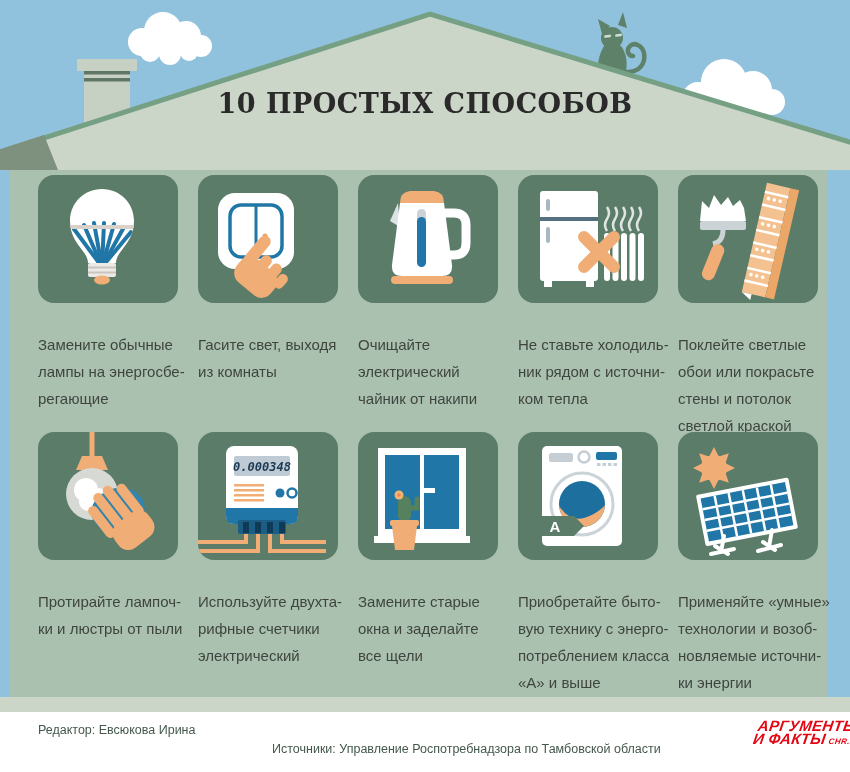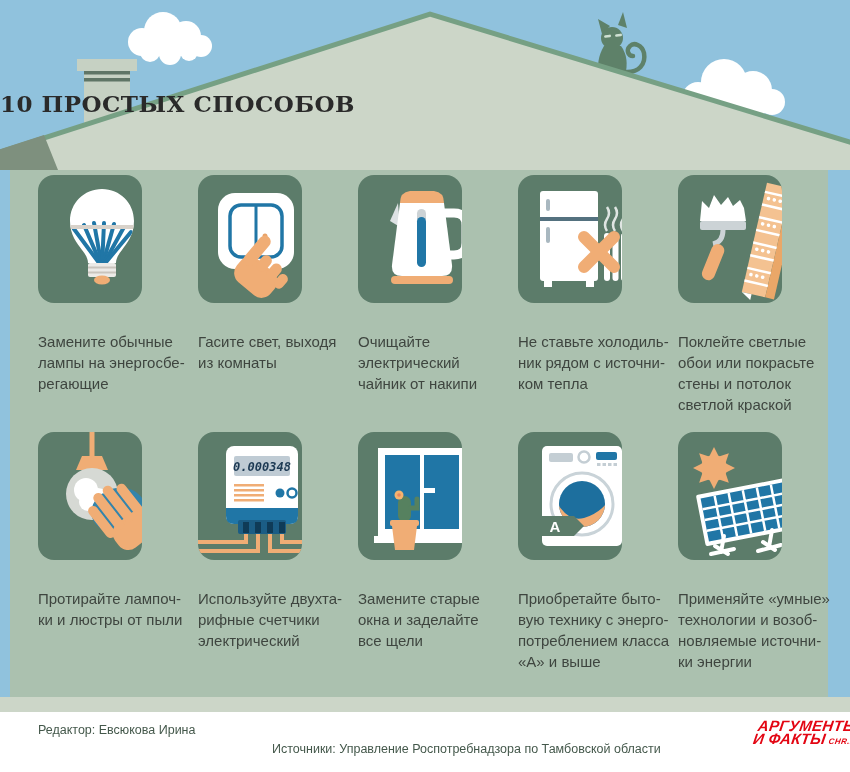--- a/index.html
+++ b/index.html
@@ -1,28 +1,28 @@
 <!DOCTYPE html>
 <html><head>
 <meta charset="utf-8">
 <style>
   html,body{margin:0;padding:0;}
   .canvas{position:relative;width:850px;height:772px;overflow:hidden;
           background:#90c2dd;font-family:"Liberation Sans",sans-serif;}
   .wall{position:absolute;left:10px;top:166px;width:818px;height:531px;background:#abc1af;}
   .scene-svg{position:absolute;left:0;top:0;}
-  .title{position:absolute;left:0;top:84px;width:850px;
+  .title{position:absolute;left:0;top:84px;width:850px;text-align:center;
          font-family:"DejaVu Serif",serif;font-weight:bold;color:#2a2a2a;
-         font-size:23px;line-height:40px;letter-spacing:0.5px;z-index:3;}
+         font-size:27px;line-height:40px;letter-spacing:0.5px;z-index:3;}
   .grid{position:absolute;left:38px;top:175px;width:768px;z-index:3;
         display:grid;grid-template-columns:repeat(5,128px);column-gap:32px;
         grid-template-rows:128px 129px 128px auto;}
-  .tile{width:104px;height:128px;background:#5c7c6a;border-radius:16px;overflow:hidden;}
+  .tile{width:140px;height:128px;background:#5c7c6a;border-radius:16px;overflow:hidden;}
   .tile svg{display:block;}
-  .caption{width:152px;padding-top:28px;font-size:15px;line-height:21px;color:#3e453f;
+  .caption{width:152px;padding-top:28px;font-size:15px;line-height:27px;color:#3e453f;
            white-space:pre-line;}
   .footer-strip{position:absolute;left:0;top:697px;width:850px;height:15px;background:#ccd6c8;}
   .footer{position:absolute;left:0;top:712px;width:850px;height:60px;background:#ffffff;padding-left:44px;}
   .credits{position:absolute;left:38px;top:9px;font-size:12.5px;line-height:18px;color:#44584b;}
   .sources{position:absolute;left:272px;top:9px;font-size:12.5px;color:#44584b;margin-top:21px;}
   .aif-logo{position:absolute;right:14px;top:7px;color:#e30613;font-style:italic;
             font-weight:bold;transform:skewX(-8deg);line-height:13px;font-size:15px;
             letter-spacing:0.3px;text-align:left;}
   .aif-logo .l2{margin-left:-3px;}
   .aif-site{font-size:8px;letter-spacing:0.5px;margin-left:3px;}

